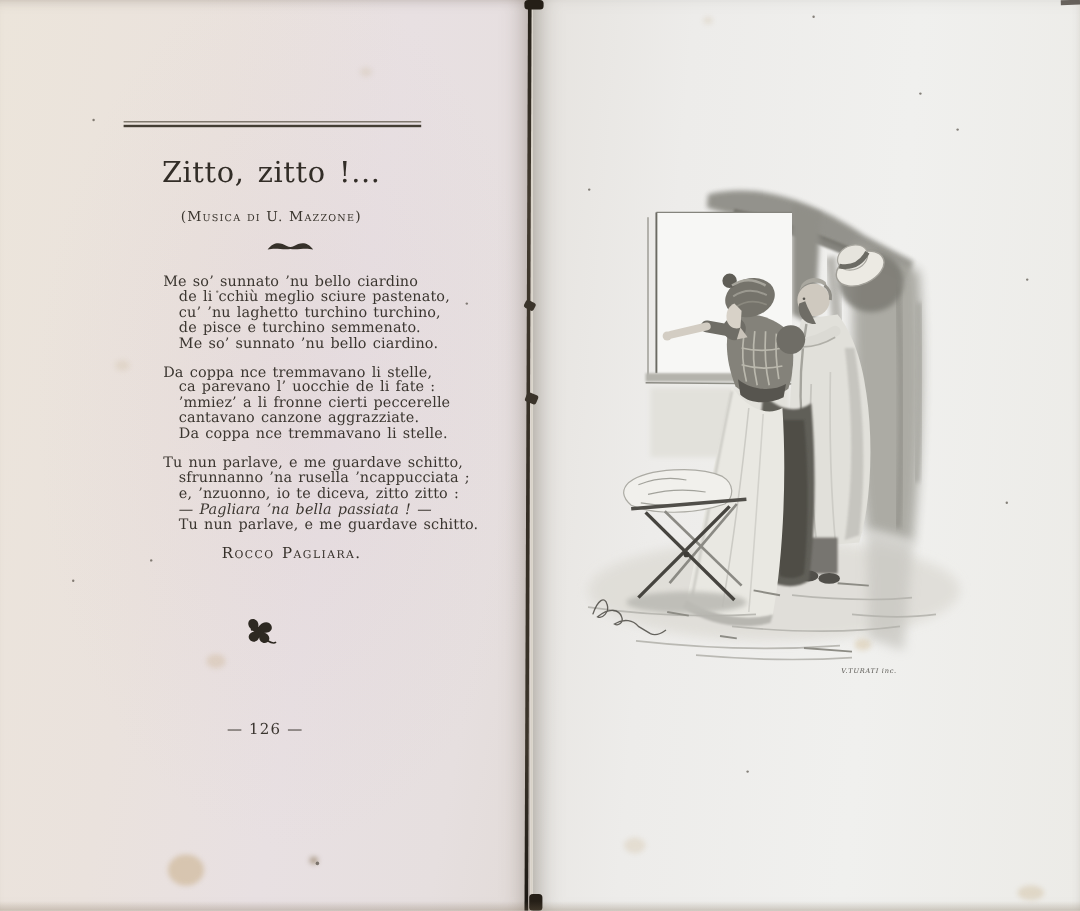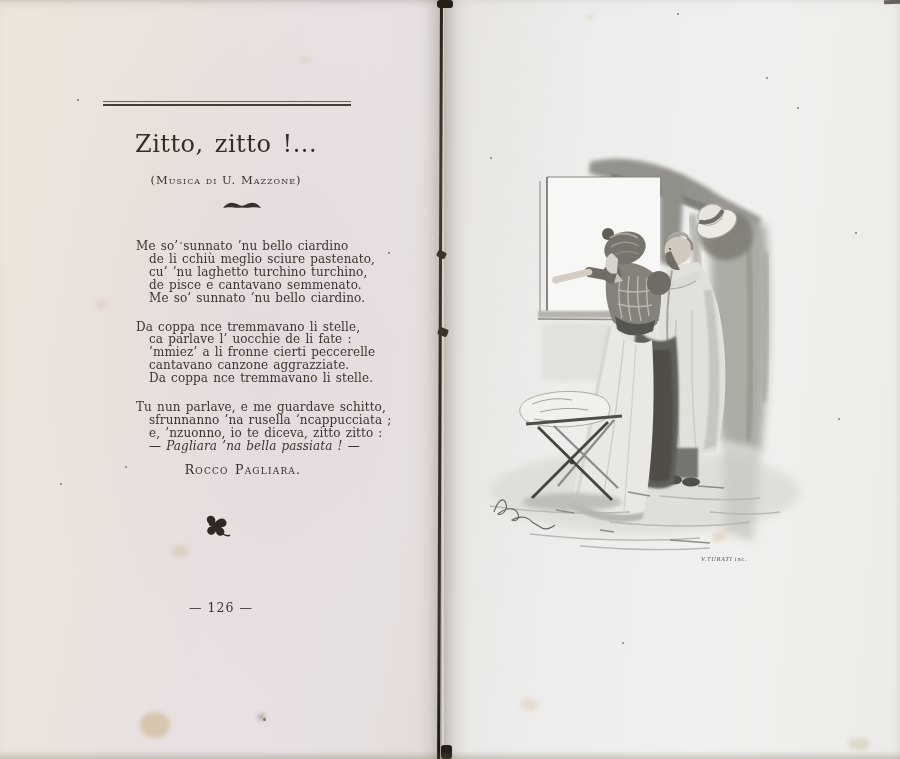--- a/index.html
+++ b/index.html
@@ -31,21 +31,21 @@
   
   #head-rule{left:103px;top:101px;width:248px;height:2px;
     border-top:1px solid #665f53;border-bottom:2px solid #443e34;}
   #poem-title{left:90px;top:130px;width:272px;margin:0;text-align:center;
     font-size:24px;font-weight:normal;letter-spacing:.5px;word-spacing:3px;color:#322d27;}
   #poem-subtitle{left:90px;top:173px;width:272px;text-align:center;
     font-variant:small-caps;font-size:11.5px;letter-spacing:1px;color:#3b362f;}
   #title-ornament{left:222px;top:197px;}
   #poem{left:136px;top:224px;width:214px;font-size:12px;line-height:12.9px;
     letter-spacing:.1px;word-spacing:1.2px;color:#3a352f;}
-  .stanza{margin:16px 0 11px 0;}
+  .stanza{margin:4px 0 11px 0;}
   .stanza .pl{white-space:nowrap;}
   .stanza .pl:not(:first-child){padding-left:13px;}
   #stanza-3 .pl:nth-child(4){font-style:italic;}
   #author{margin-top:10px;text-align:center;font-variant:small-caps;
     letter-spacing:1.2px;font-size:12.5px;color:#352f29;}
   #fleuron{left:203px;top:514px;}
   #page-number{left:96px;top:600px;width:250px;text-align:center;
     font-size:12.5px;letter-spacing:1px;color:#3a352f;}
 
   
@@ -67,35 +67,36 @@
       <svg width="40" height="12" viewBox="0 0 40 12">
         <path d="M1,8 C6,1 12,2 17,5 C19,6 21,6 23,5 C28,2 34,1 39,8 C32,6 27,8.5 20,7.5 C13,8.5 8,6 1,8 Z" fill="#36312a"></path>
       </svg>
     </div>
 
     <div class="abs" id="poem">
       <div class="stanza" id="stanza-1">
         <div class="pl">Me so’ sunnato ’nu bello ciardino</div>
         <div class="pl">de li cchiù meglio sciure pastenato,</div>
         <div class="pl">cu’ ’nu laghetto turchino turchino,</div>
-        <div class="pl">de pisce e cantavano semmenato.</div>
+        <div class="pl">de pisce e turchino semmenato.</div>
         <div class="pl">Me so’ sunnato ’nu bello ciardino.</div>
       </div>
       <div class="stanza" id="stanza-2">
         <div class="pl">Da coppa nce tremmavano li stelle,</div>
-        <div class="pl">ca parlave l’ uocchie de li fate :</div>
+        <div class="pl">ca parevano l’ uocchie de li fate :</div>
         <div class="pl">’mmiez’ a li fronne cierti peccerelle</div>
         <div class="pl">cantavano canzone aggrazziate.</div>
         <div class="pl">Da coppa nce tremmavano li stelle.</div>
       </div>
       <div class="stanza" id="stanza-3">
         <div class="pl">Tu nun parlave, e me guardave schitto,</div>
         <div class="pl">sfrunnanno ’na rusella ’ncappucciata ;</div>
         <div class="pl">e, ’nzuonno, io te diceva, zitto zitto :</div>
         <div class="pl">— Pagliara ’na bella passiata ! —</div>
+        <div class="pl">Tu nun parlave, e me guardave schitto.</div>
       </div>
       <div id="author">Rocco Pagliara.</div>
     </div>
 
     <div class="abs" id="fleuron">
       <svg width="30" height="26" viewBox="0 0 30 26">
         <path d="M6,10 C2,6 4,1 9,2 C12,3 13,6 12,9 C15,4 21,3 23,7 C25,11 21,14 17,13 C21,14 23,18 20,21 C17,23 13,21 13,17 C12,21 7,22 5,19 C3,16 5,13 9,12 C6,12 6,11 6,10 Z" fill="#2e2922"></path>
         <path d="M12,9 Q15,12 17,13 M13,17 Q14,13 12,9" stroke="#2e2922" stroke-width="1.2" fill="none"></path>
         <path d="M20,20 q5,3 7,1" stroke="#2e2922" stroke-width="1.4" fill="none"></path>
       </svg>

